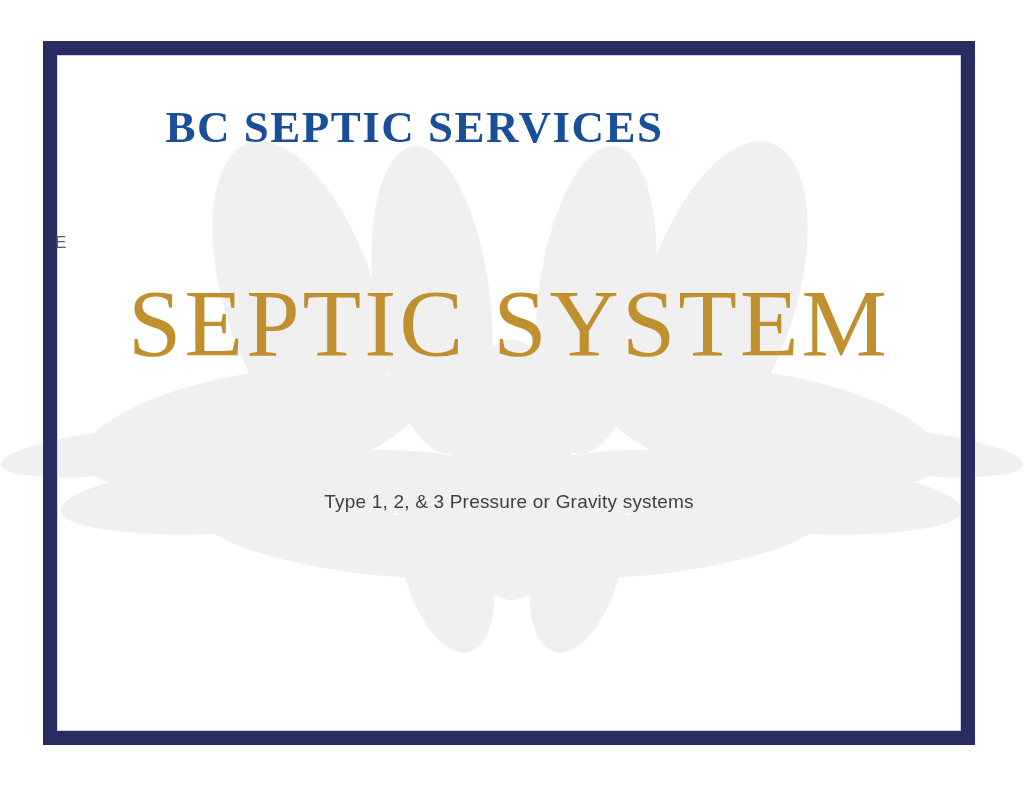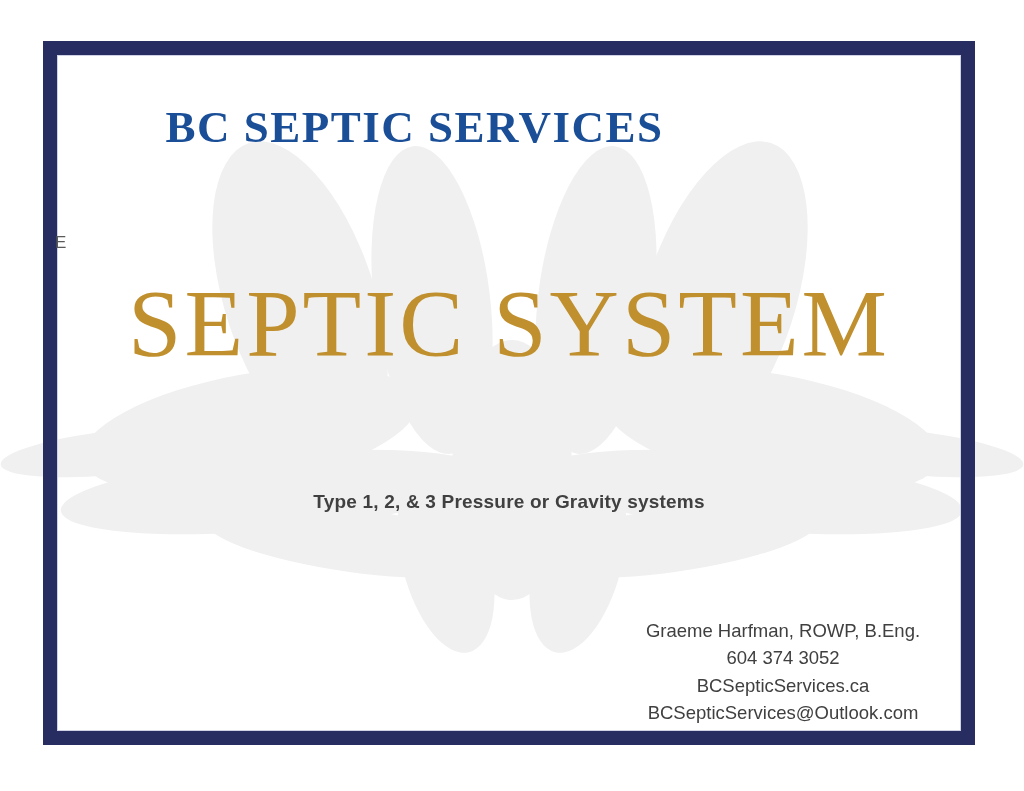--- a/index.html
+++ b/index.html
@@ -98,21 +98,21 @@
     white-space: nowrap;
   }
 
   .subtitle {
     position: absolute;
     left: 0;
     top: 436px;
     width: 904px;
     text-align: center;
     font-size: 19px;
-    font-weight: 700;
+    font-weight: 400;
     color: #404040;
     letter-spacing: 0.2px;
     white-space: nowrap;
   }
 
   .contact-block {
     position: absolute;
     left: 452px;
     top: 562px;
     width: 420px;
@@ -186,21 +186,15 @@
   <div id="content">
 
     <div class="org-name">BC SEPTIC SERVICES</div>
 
     <div class="main-title">
       <span class="line">SEPTIC SYSTEM</span>
     </div>
 
     <div class="subtitle">Type 1, 2, &amp; 3 Pressure or Gravity systems</div>
 
-    <div class="contact-block">
-      <span class="line">Graeme Harfman, ROWP, B.Eng.</span>
-      <span class="line">604 374 3052</span>
-      <span class="line">BCSepticServices.ca</span>
-      <span class="line">BCSepticServices@Outlook.com</span>
-    </div>
 
   </div>
 </div>
 
 </body></html>

